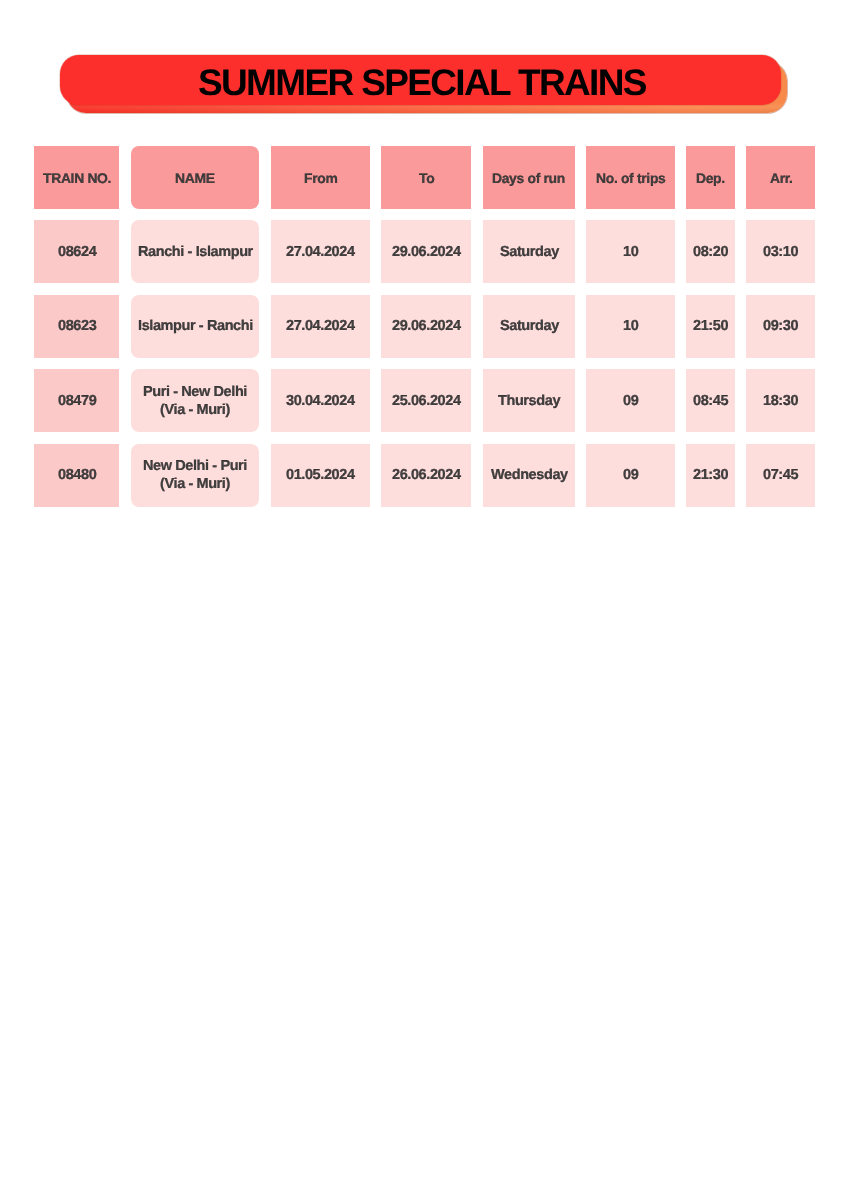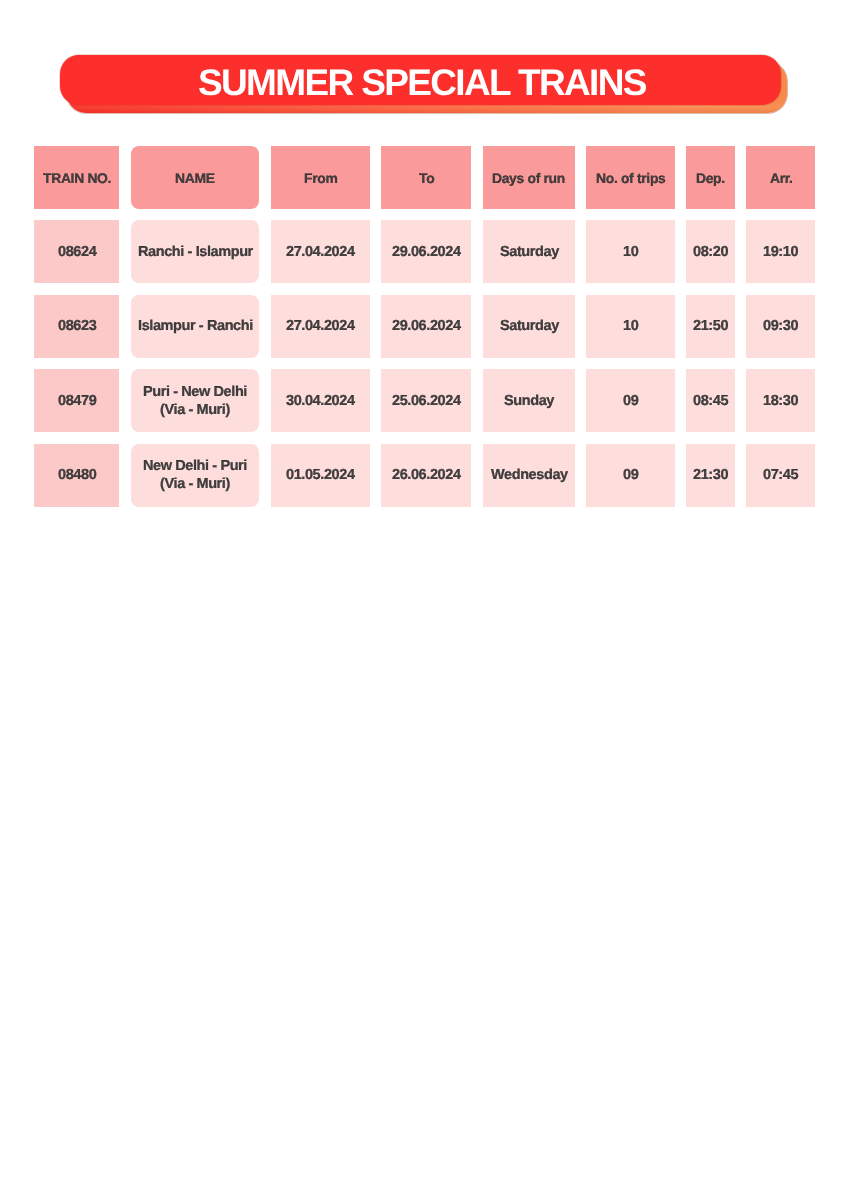--- a/index.html
+++ b/index.html
@@ -11,21 +11,21 @@
   
   .banner-wrap{position:absolute;left:60.4px;top:54.9px;width:727px;height:59px;}
   .banner-shadow{position:absolute;left:6.5px;top:7.5px;width:720.6px;height:50.6px;border-radius:19px;
                  background:
                    linear-gradient(180deg,rgba(255,255,255,0) 80%,rgba(255,255,255,0.07) 88%,rgba(0,0,0,0.045) 100%),
                    linear-gradient(92deg,#fa2f25 0%,#fb3b2b 12%,#fd5539 36%,#fd6c41 58%,#fd844d 84%,#f78a4b 100%);
                  box-shadow:0 0 0 0.8px rgba(150,60,30,0.45);}
   .banner{position:absolute;left:0;top:0;width:720.6px;height:50.6px;border-radius:19px;background:#fc2f2c;
           box-shadow:0 0 0 0.7px rgba(175,70,40,0.28);
           display:flex;align-items:center;justify-content:center;}
-  .banner-title{will-change:transform;color:#ffffff;font-size:37px;font-weight:bold;letter-spacing:-1.65px;line-height:1;
+  .banner-title{will-change:transform;color:#000000;font-size:37px;font-weight:bold;letter-spacing:-1.65px;line-height:1;
                 margin-right:-1.65px;padding-top:5px;}
 
   
   .table{position:absolute;left:34px;top:145.6px;width:781px;}
   .row{display:flex;gap:11.4px;margin-bottom:11.5px;}
   .cell{background:#fddedd;display:flex;align-items:center;justify-content:center;text-align:center;
         height:63px;font-size:14.5px;letter-spacing:-0.4px;font-weight:bold;color:#404040;-webkit-text-stroke:0.22px #1d1212;line-height:1.3;}
   .cell > span{display:block;will-change:transform;margin-right:-0.4px;padding-top:0.5px;}
   .row .cell.first{background:#fcc9c9;}
   .row.head .cell, .row.head .cell.first{background:#fb9a9a;font-size:13.9px;letter-spacing:-0.32px;}
@@ -87,21 +87,21 @@
         <div class="cell c5">
           <span>Saturday</span>
         </div>
         <div class="cell c6">
           <span>10</span>
         </div>
         <div class="cell c7">
           <span>08:20</span>
         </div>
         <div class="cell c8">
-          <span>19:10</span>
+          <span>03:10</span>
         </div>
       </div>
       <div class="row">
         <div class="cell c1 first">
           <span>08623</span>
         </div>
         <div class="cell c2">
           <span>Islampur - Ranchi</span>
         </div>
         <div class="cell c3">
@@ -130,21 +130,21 @@
         <div class="cell c2">
           <span>Puri - New Delhi<br>(Via - Muri)</span>
         </div>
         <div class="cell c3">
           <span>30.04.2024</span>
         </div>
         <div class="cell c4">
           <span>25.06.2024</span>
         </div>
         <div class="cell c5">
-          <span>Sunday</span>
+          <span>Thursday</span>
         </div>
         <div class="cell c6">
           <span>09</span>
         </div>
         <div class="cell c7">
           <span>08:45</span>
         </div>
         <div class="cell c8">
           <span>18:30</span>
         </div>

